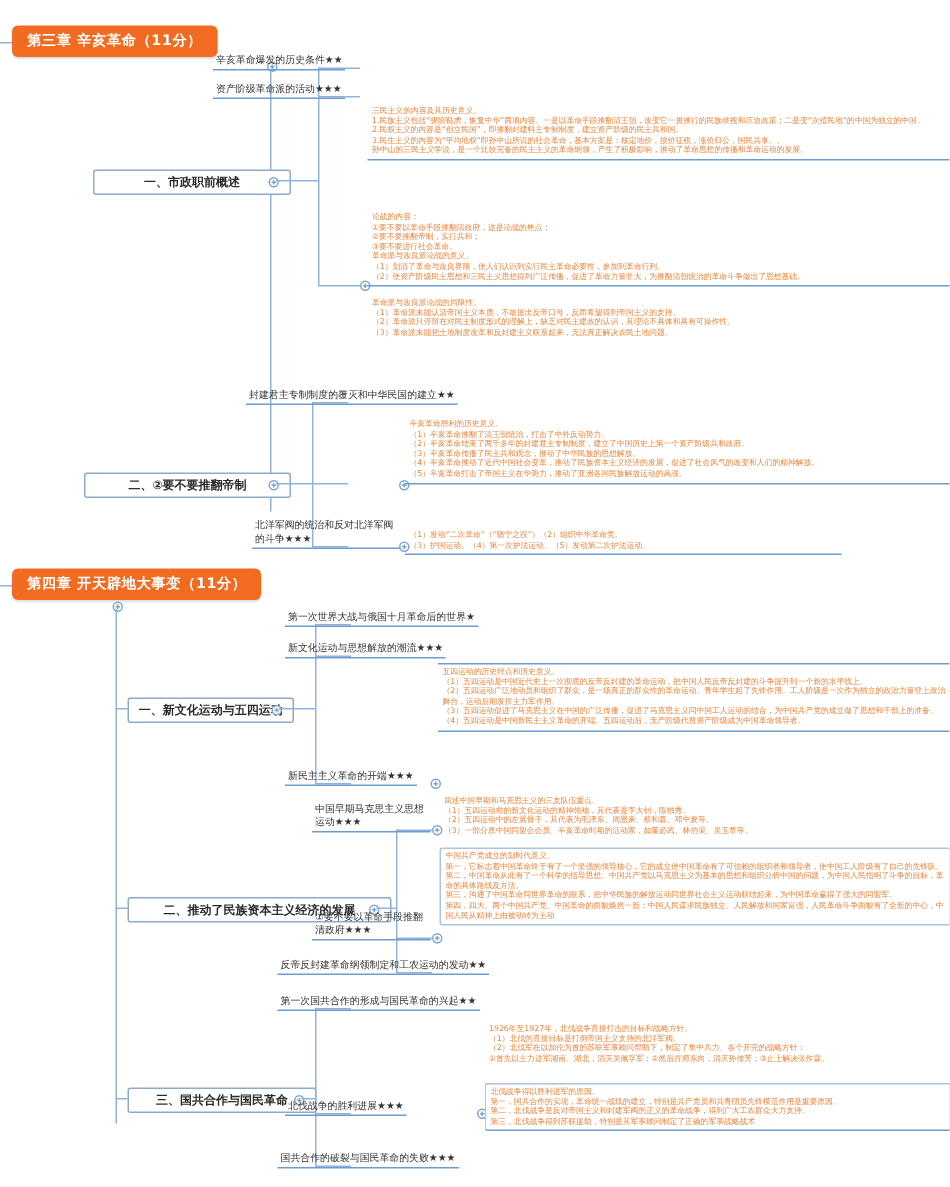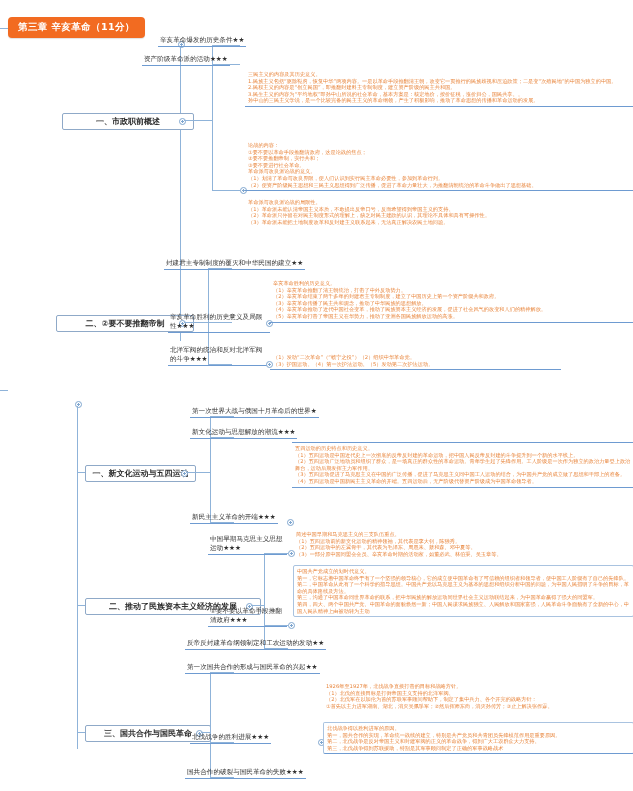--- a/index.html
+++ b/index.html
@@ -67,21 +67,21 @@
   <div class="ln lnv" style="left:180px;top:46px;height:295px;"></div>
   <div class="ln lnh" style="left:180px;top:120px;width:8px;"></div>
   <div class="ln lnh" style="left:180px;top:322px;width:8px;"></div>
 
   <div class="l1" style="left:62px;top:113px;width:116px;">一、市政职前概述</div>
   <div class="dot plus" style="left:179px;top:118px;"></div>
   <div class="ln lnh" style="left:184px;top:120px;width:28px;"></div>
   <div class="ln lnv" style="left:212px;top:45px;height:145px;"></div>
 
   <div class="ln lnh" style="left:212px;top:45px;width:28px;"></div>
-  <div class="l2" style="left:142px;top:36px;margin-left:16px;">辛亥革命爆发的历史条件★★</div>
+  <div class="l2" style="left:142px;top:36px;">辛亥革命爆发的历史条件★★</div>
 
   <div class="ln lnh" style="left:212px;top:64px;width:28px;"></div>
   <div class="l2" style="left:142px;top:55px;">资产阶级革命派的活动★★★</div>
 
   <div class="ln lnh" style="left:212px;top:190px;width:28px;"></div>
   <div class="dot plus" style="left:240px;top:187px;"></div>
 
   <div class="note orange botline" style="left:245px;top:69px;width:385px;">三民主义的内容及其历史意义。
 1.民族主义包括“驱除鞑虏，恢复中华”两项内容。一是以革命手段推翻清王朝，改变它一贯推行的民族歧视和压迫政策；二是变“次殖民地”的中国为独立的中国。
 2.民权主义的内容是“创立民国”，即推翻封建料主专制制度，建立资产阶级的民主共和国。
@@ -101,35 +101,35 @@
 
   <div class="l1" style="left:56px;top:315px;width:122px;">二、②要不要推翻帝制</div>
   <div class="dot plus" style="left:179px;top:320px;"></div>
   <div class="ln lnh" style="left:184px;top:322px;width:24px;"></div>
   <div class="ln lnv" style="left:208px;top:268px;height:96px;"></div>
 
   <div class="ln lnh" style="left:208px;top:268px;width:24px;"></div>
   <div class="l2" style="left:164px;top:259px;">封建君主专制制度的覆灭和中华民国的建立★★</div>
 
   <div class="ln lnh" style="left:208px;top:322px;width:24px;"></div>
-  <div class="l2 wrap" style="left:168px;top:313px;width:98px;white-space:normal;">辛亥革命胜利的历史意义及局限性★★★</div>
   <div class="dot plus" style="left:266px;top:320px;"></div>
   <div class="note orange botline" style="left:270px;top:278px;width:360px;">辛亥革命胜利的历史意义。
 （1）辛亥革命推翻了清王朝统治，打击了中外反动势力。
 （2）辛亥革命结束了两千多年的封建君主专制制度，建立了中国历史上第一个资产阶级共和政府。
 （3）辛亥革命传播了民主共和观念，推动了中华民族的思想解放。
 （4）辛亥革命推动了近代中国社会变革，推动了民族资本主义经济的发展，促进了社会风气的改变和人们的精神解放。
 （5）辛亥革命打击了帝国主义在华势力，推动了亚洲各国民族解放运动的高涨。</div>
 
   <div class="ln lnh" style="left:208px;top:364px;width:24px;"></div>
   <div class="l2 wrap" style="left:168px;top:346px;width:95px;white-space:normal;">北洋军阀的统治和反对北洋军阀的斗争★★★</div>
   <div class="dot plus" style="left:266px;top:361px;"></div>
   <div class="note orange botline" style="left:270px;top:352px;width:285px;">（1）发动“二次革命”（“赣宁之役”）（2）组织中华革命党。
 （3）护国运动。（4）第一次护法运动。（5）发动第二次护法运动。</div>
 
+  <div class="chapter" style="left:8px;top:379px;">第四章 开天辟地大事变（11分）</div>
   <div class="dot plus" style="left:75px;top:401px;"></div>
   <div class="ln lnv" style="left:77px;top:406px;height:343px;"></div>
   <div class="ln lnh" style="left:77px;top:472px;width:8px;"></div>
   <div class="ln lnh" style="left:77px;top:605px;width:8px;"></div>
   <div class="ln lnh" style="left:77px;top:732px;width:8px;"></div>
 
   <div class="l1" style="left:85px;top:465px;width:95px;">一、新文化运动与五四运动</div>
   <div class="dot plus" style="left:181px;top:470px;"></div>
   <div class="ln lnh" style="left:186px;top:472px;width:24px;"></div>
   <div class="ln lnv" style="left:210px;top:416px;height:106px;"></div>

